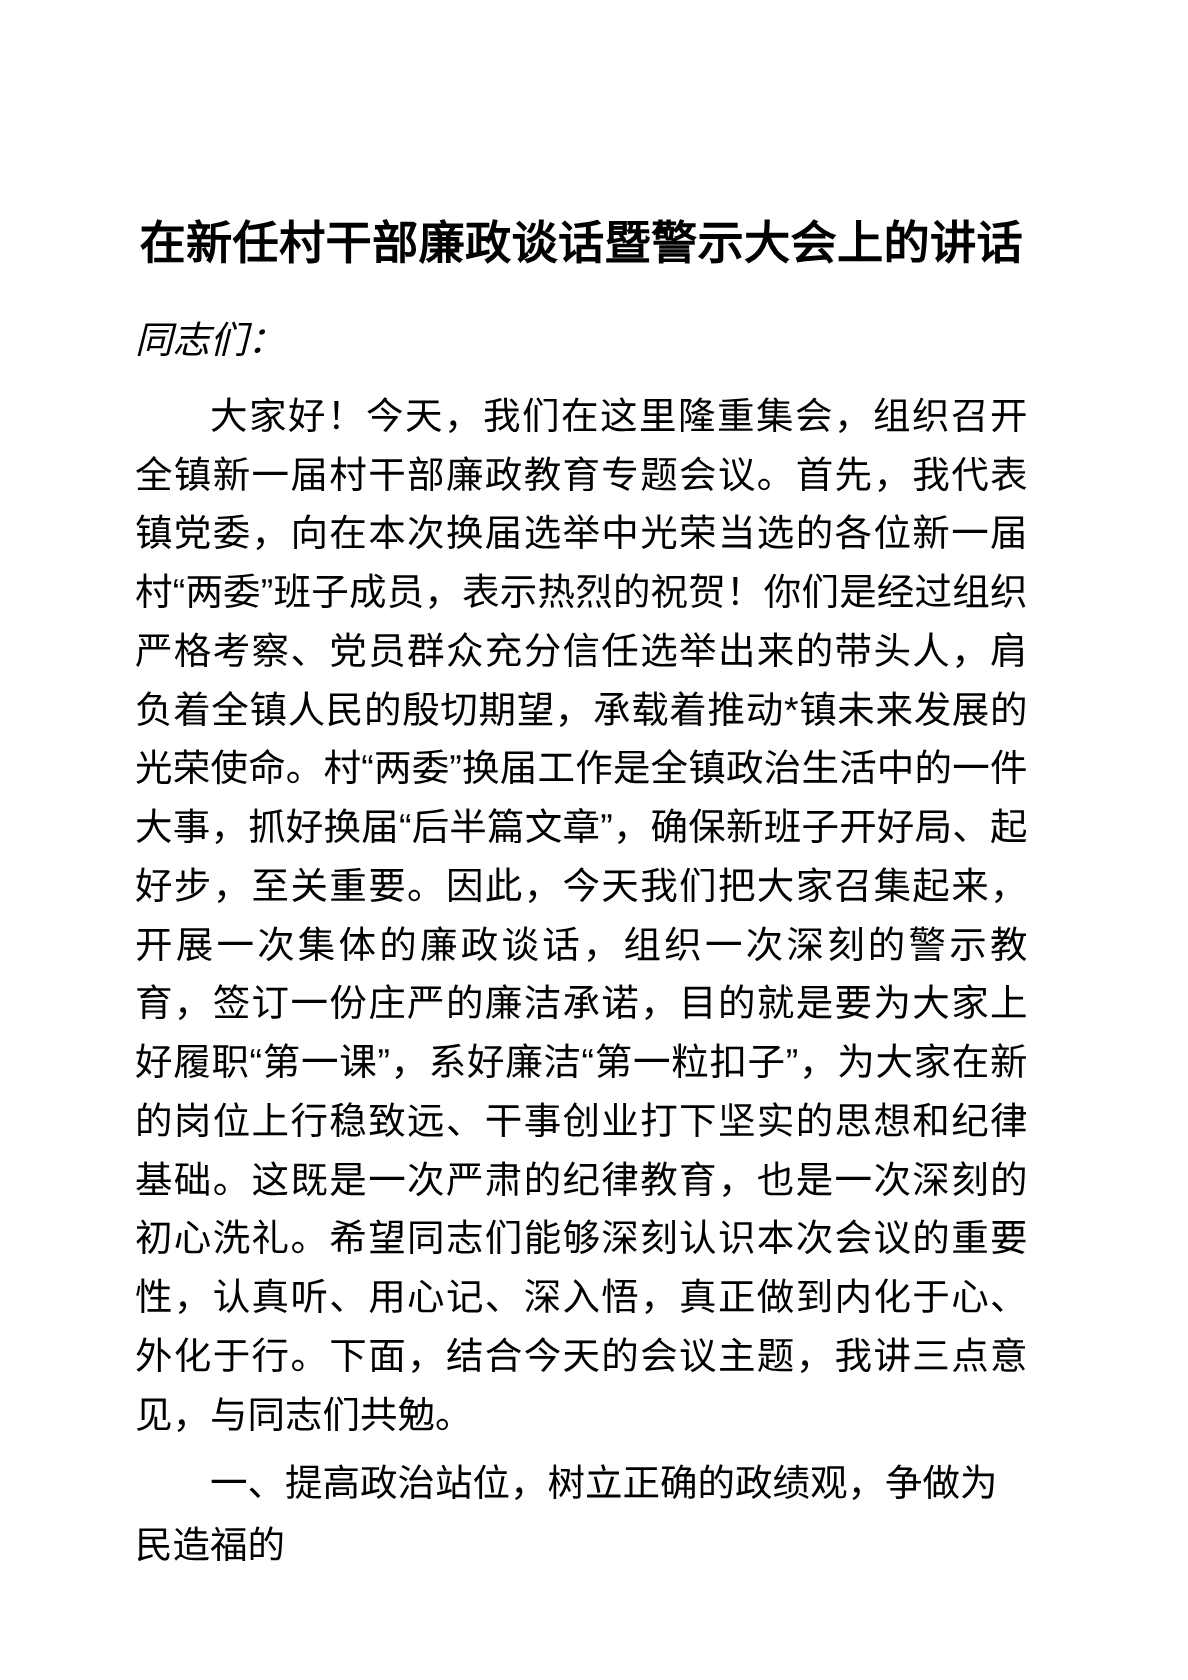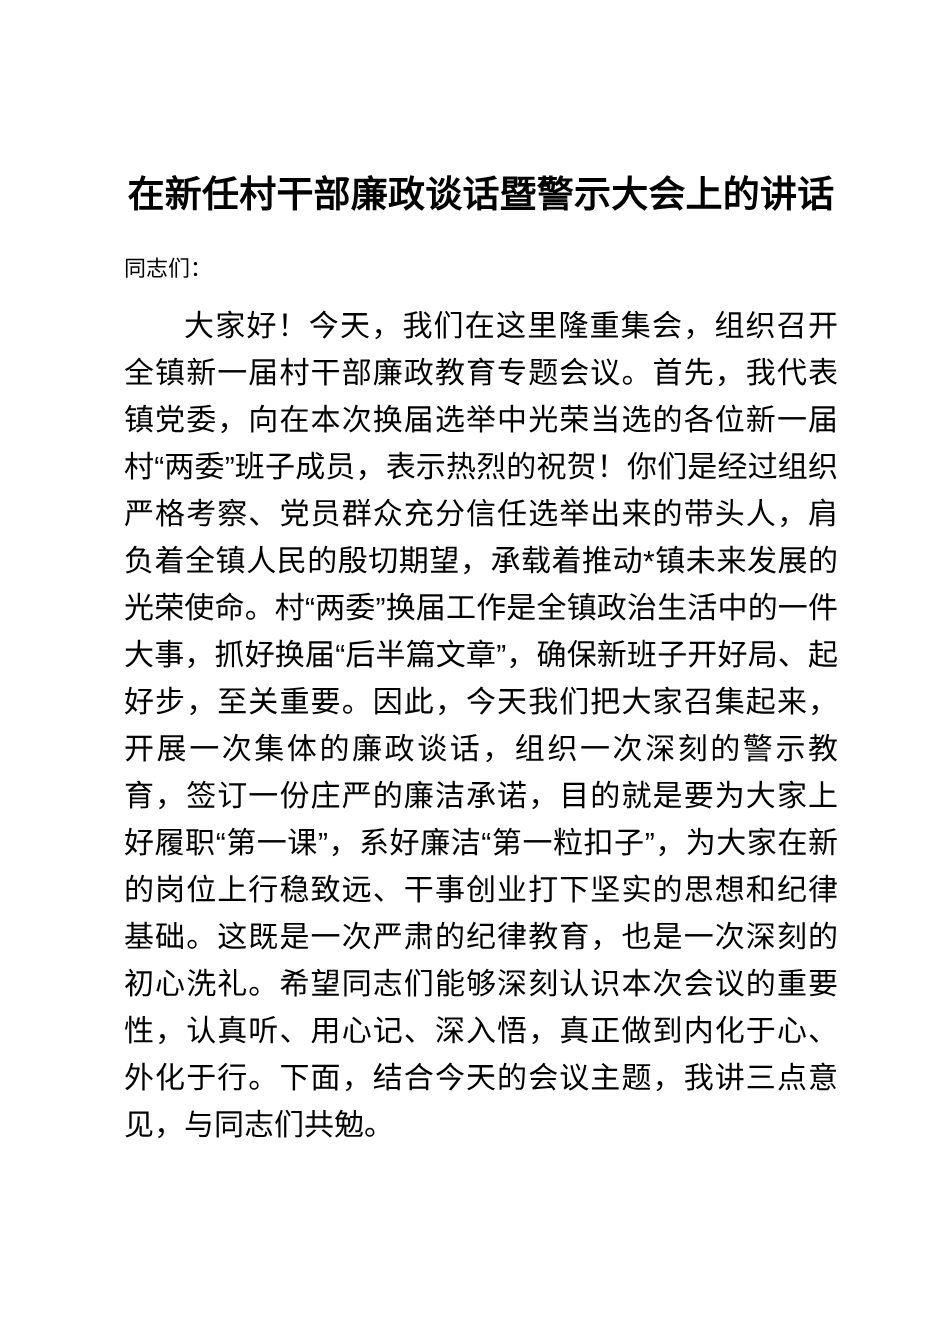--- a/index.html
+++ b/index.html
@@ -20,44 +20,45 @@
     width: 950px;
     height: 1344px;
     margin: 0 auto;
     background: #ffffff;
     overflow: hidden;
     box-sizing: border-box;
   }
 
   .doc-body {
     position: absolute;
-    left: 124px;
+    left: 108px;
     top: 0;
     width: 714px;
   }
 
   .doc-title {
     margin: 0;
     padding: 0;
     font-size: 37px;
     font-weight: 700;
     line-height: 1.25;
     text-align: center;
     letter-spacing: 0.2px;
     padding-top: 172px;
     white-space: nowrap;
   }
 
   .salutation {
     margin: 0;
     padding: 0;
-    font-size: 22px;
+    font-size: 30px;
     font-weight: 400;
     line-height: 1.0;
     padding-top: 40px;
+    font-style: italic;
   }
 
   .body-paragraph {
     margin: 0;
     padding: 0;
     font-size: 30px;
     font-weight: 400;
     line-height: 47px;
     text-align: justify;
     text-justify: inter-ideograph;
@@ -83,15 +84,16 @@
 
 <div class="page">
   <div class="doc-body">
 
     <h1 class="doc-title">在新任村干部廉政谈话暨警示大会上的讲话</h1>
 
     <p class="salutation">同志们：</p>
 
     <p class="body-paragraph">大家好！今天，我们在这里隆重集会，组织召开全镇新一届村干部廉政教育专题会议。首先，我代表镇党委，向在本次换届选举中光荣当选的各位新一届村“两委”班子成员，表示热烈的祝贺！你们是经过组织严格考察、党员群众充分信任选举出来的带头人，肩负着全镇人民的殷切期望，承载着推动*镇未来发展的光荣使命。村“两委”换届工作是全镇政治生活中的一件大事，抓好换届“后半篇文章”，确保新班子开好局、起好步，至关重要。因此，今天我们把大家召集起来，开展一次集体的廉政谈话，组织一次深刻的警示教育，签订一份庄严的廉洁承诺，目的就是要为大家上好履职“第一课”，系好廉洁“第一粒扣子”，为大家在新的岗位上行稳致远、干事创业打下坚实的思想和纪律基础。这既是一次严肃的纪律教育，也是一次深刻的初心洗礼。希望同志们能够深刻认识本次会议的重要性，认真听、用心记、深入悟，真正做到内化于心、外化于行。下面，结合今天的会议主题，我讲三点意见，与同志们共勉。</p>
 
+    <p class="section-heading">一、提高政治站位，树立正确的政绩观，争做为民造福的</p>
 
   </div>
 </div>
 
 </body></html>

